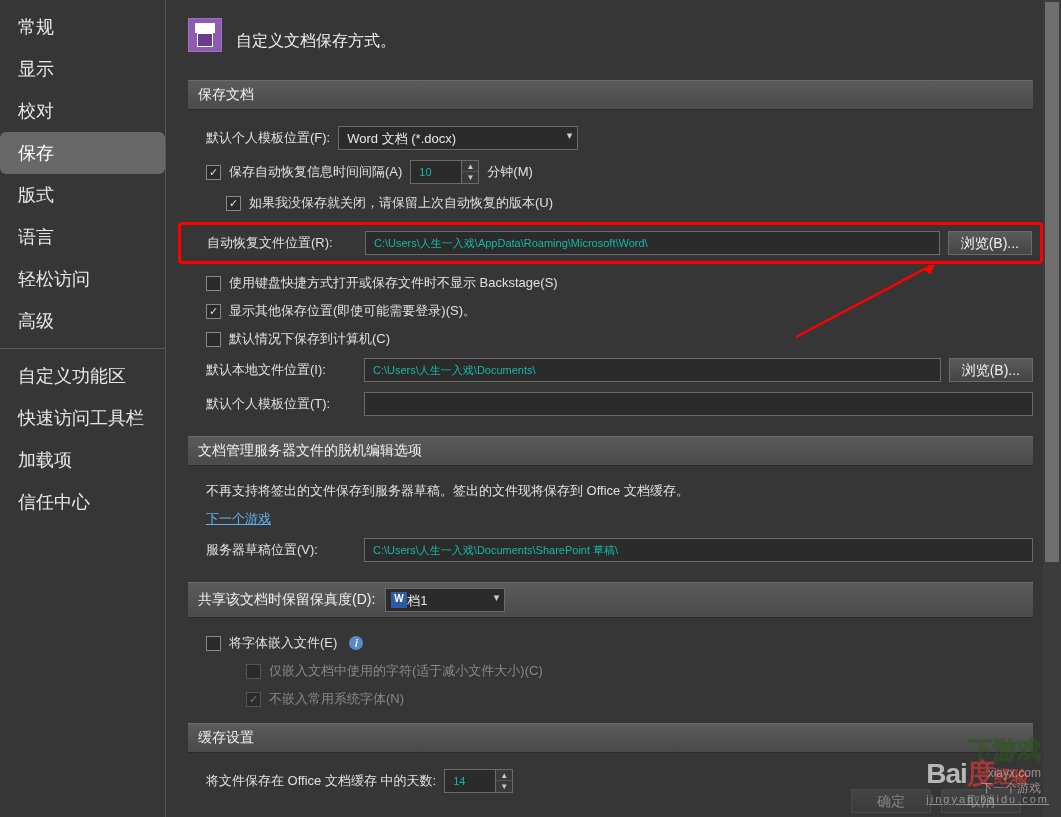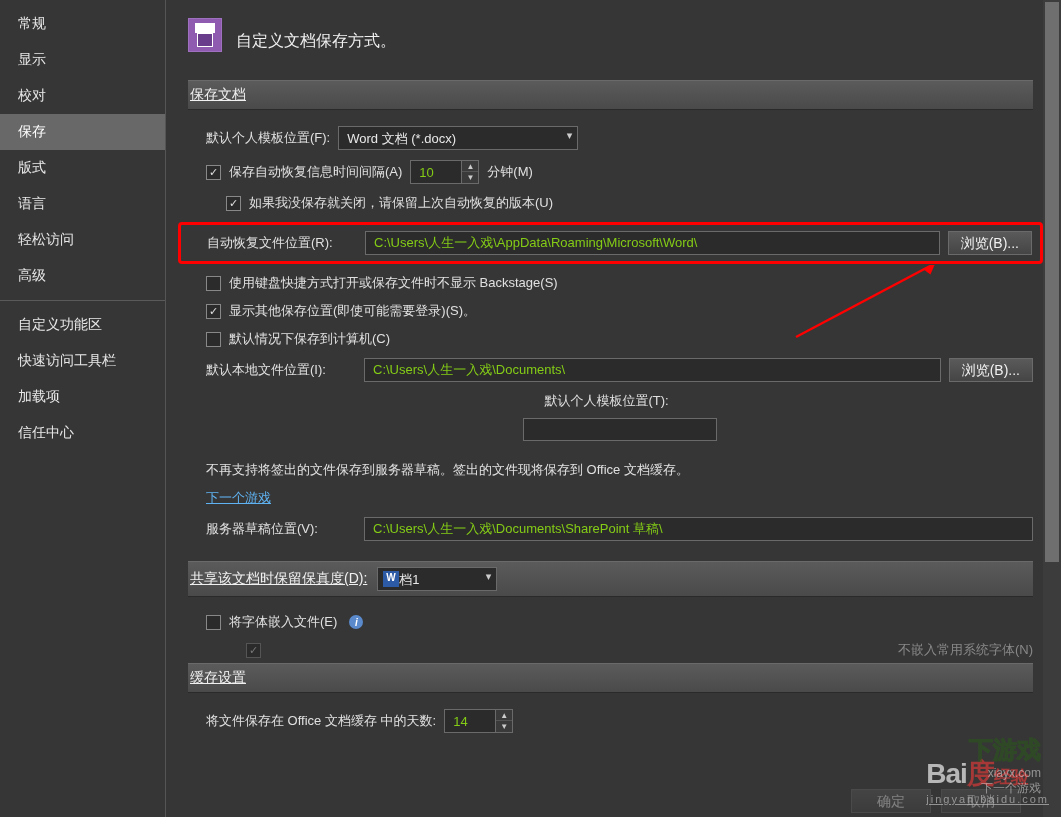--- a/index.html
+++ b/index.html
@@ -21,25 +21,26 @@
 .sidebar {
   width: 166px;
   background: #363636;
   border-right: 1px solid #555;
   padding-top: 6px;
 }
 .sidebar-item {
   padding: 9px 18px;
   color: #e8e8e8;
   cursor: pointer;
-  font-size: 14px;
+  font-size: 18px;
 }
 .sidebar-item.selected {
   background: #686868;
   color: #fff;
+  border-radius: 6px;
 }
 .sidebar-divider {
   height: 1px;
   background: #5a5a5a;
   margin: 6px 0;
 }
 .main {
   flex: 1;
   background: #363636;
   overflow-y: auto;
@@ -66,25 +67,24 @@
   content:""; position:absolute; top:4px; left:6px; right:6px; height:10px; background:#fff;
 }
 .save-icon::after {
   content:""; position:absolute; bottom:4px; left:8px; right:8px; height:12px; background:#6a3d8c; border:1px solid #fff;
 }
 .page-title { font-size: 16px; color: #f0f0f0; }
 .section-header {
   background: linear-gradient(#5b5b5b, #4a4a4a);
   border-top: 1px solid #6a6a6a;
   border-bottom: 1px solid #2a2a2a;
-  padding: 5px 2px;
+  padding: 5px 10px;
   font-size: 14px;
   color: #f0f0f0;
   margin-bottom: 16px;
-  text-decoration: underline;
 }
 .row {
   display: flex;
   align-items: center;
   margin-bottom: 10px;
   gap: 8px;
 }
 .indent1 { padding-left: 18px; }
 .indent2 { padding-left: 38px; }
 .indent3 { padding-left: 58px; }
@@ -104,23 +104,23 @@
   content: "▾";
   position: absolute;
   right: 6px; top: 3px;
   color: #ccc;
   pointer-events: none;
   font-size: 11px;
 }
 input[type=text], .text-input {
   background: #2b2b2b;
   border: 1px solid #6a6a6a;
-  color: #84cc16;
+  color: #14b8a6;
   padding: 3px 8px;
-  font-size: 13px;
+  font-size: 11px;
   height: 24px;
   flex:1;
 }
 .spinner {
   display: flex;
   align-items: stretch;
 }
 .spinner input {
   width: 52px;
   text-align:left;
@@ -284,25 +284,26 @@
       <span class="checkbox"></span>
       <span class="label">默认情况下保存到计算机(C)</span>
     </div>
 
     <div class="row indent1">
       <span class="label" style="width:150px">默认本地文件位置(I):</span>
       <input type="text" class="text-input" value="C:\Users\人生一入戏\Documents\" style="">
       <button class="button">浏览(B)...</button>
     </div>
 
-    <div class="row indent1" style="margin-bottom:20px;flex-direction:column;">
+    <div class="row indent1" style="margin-bottom:20px;">
       <span class="label" style="width:150px">默认个人模板位置(T):</span>
       <input type="text" class="text-input" value="" style="">
     </div>
 
+    <div class="section-header">文档管理服务器文件的脱机编辑选项</div>
 
     <div class="row indent1">
       <span class="label">不再支持将签出的文件保存到服务器草稿。签出的文件现将保存到 Office 文档缓存。</span>
     </div>
     <div class="row indent1">
       <span class="link">下一个游戏</span>
     </div>
     <div class="row indent1" style="margin-bottom:20px;">
       <span class="label" style="width:150px">服务器草稿位置(V):</span>
       <input type="text" class="text-input" value="C:\Users\人生一入戏\Documents\SharePoint 草稿\" style="">
@@ -316,21 +317,25 @@
         </select>
         <span class="doc-icon" style="position:absolute; left:6px; top:4px;"></span>
       </div>
     </div>
 
     <div class="row indent1">
       <span class="checkbox"></span>
       <span class="label">将字体嵌入文件(E)</span>
       <span class="info-icon">i</span>
     </div>
-    <div class="row indent3" style="margin-bottom:4px;justify-content:space-between;">
+    <div class="row indent3">
+      <span class="checkbox disabled"></span>
+      <span class="label disabled">仅嵌入文档中使用的字符(适于减小文件大小)(C)</span>
+    </div>
+    <div class="row indent3" style="margin-bottom:15px;">
       <span class="checkbox disabled checked"></span>
       <span class="label disabled">不嵌入常用系统字体(N)</span>
     </div>
 
     <div class="section-header">缓存设置</div>
 
     <div class="row indent1">
       <span class="label">将文件保存在 Office 文档缓存 中的天数:</span>
       <div class="spinner">
         <input type="text" value="14" style="">

